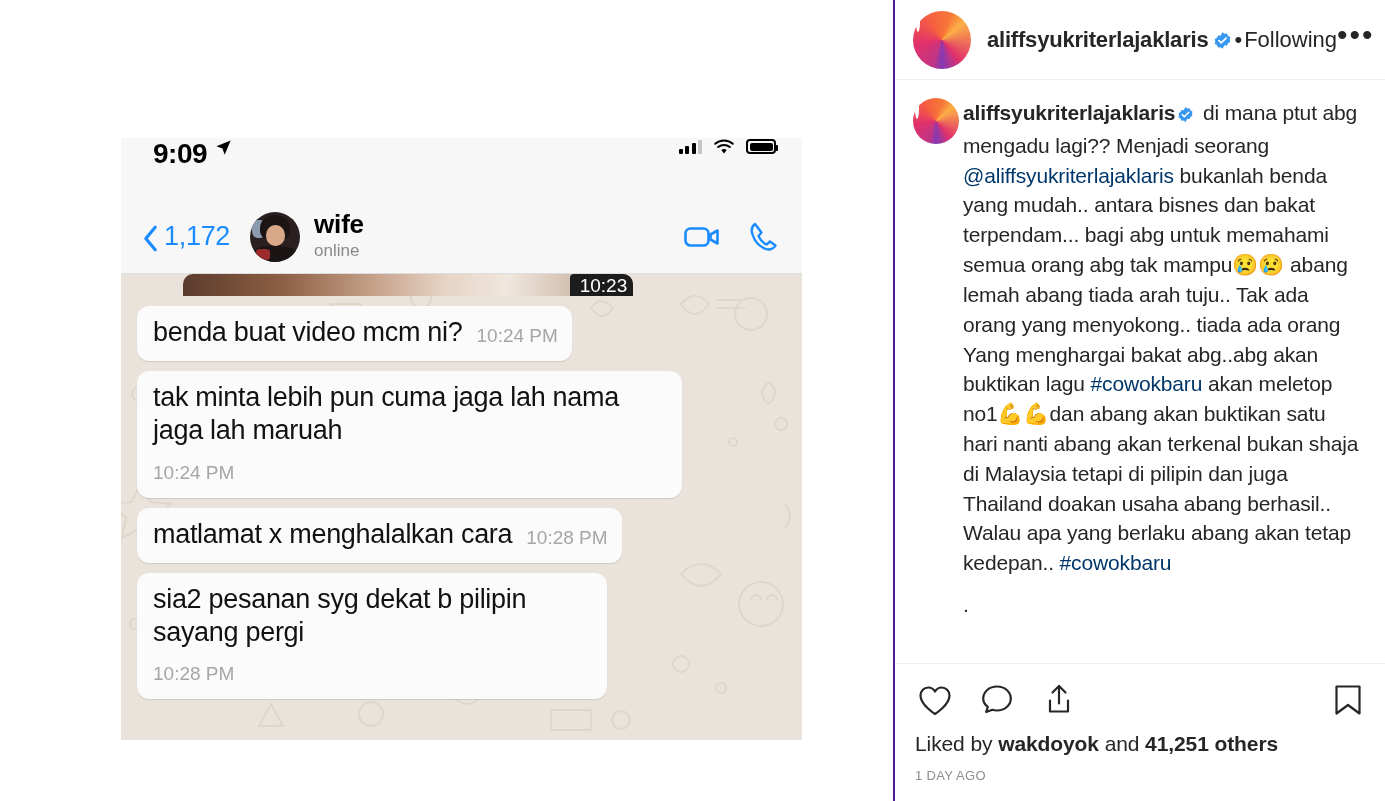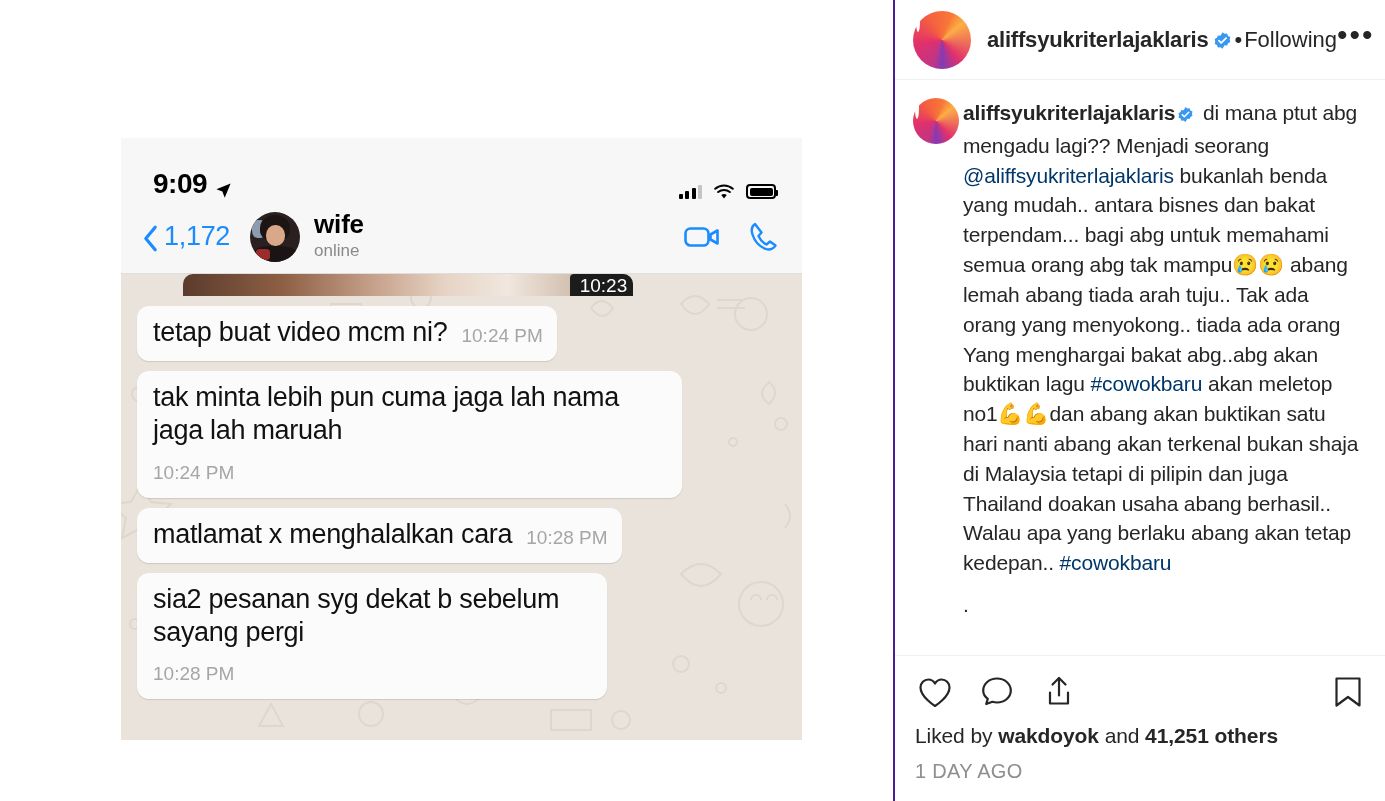--- a/index.html
+++ b/index.html
@@ -23,21 +23,21 @@
     left:121px; top:138px;
     width:681px; height:602px;
     overflow:hidden;
     background:#f7f7f7;
   }
   
   .ios-status {
     position:relative;
     height:62px;
     background:#f7f7f7;
-    display:flex; align-items:flex-end;
+    display:flex; align-items:flex-start;
     padding:0 26px 0 32px;
   }
   .ios-time {
     font-size:28px; font-weight:bold; color:#000;
     letter-spacing:-0.5px;
     font-family:"Liberation Sans", sans-serif;
   }
   .loc-arrow { margin-left:7px; display:inline-block; width:19px; height:19px; }
   .ios-status-right { margin-left:auto; display:flex; align-items:center; gap:11px; }
   .sig-bars { display:flex; align-items:flex-end; gap:2.5px; height:15px; }
@@ -195,21 +195,21 @@
   }
   .act { width:40px; height:40px; margin-right:22px; cursor:pointer; }
   .act.save { margin-left:auto; margin-right:0; width:34px; height:40px; }
   .ig-likes {
     padding:12px 20px 0 20px;
     font-size:21px; color:#262626; letter-spacing:-0.1px;
   }
   .ig-likes b { font-weight:bold; }
   .ig-time {
     padding:12px 4px 18px 20px;
-    font-size:20px; color:#8e8e8e; letter-spacing:0.3px;
+    font-size:13px; color:#8e8e8e; letter-spacing:0.3px;
   }
   .ig-bottom { flex:0 0 auto; }
 </style>
 </head>
 <body>
 
 <div class="page">
 
   <div class="media-pane">
     <div class="phone-shot">
@@ -311,42 +311,42 @@
 
         <div class="wa-scroll">
 
           <div class="vid-strip">
             <span class="vid-time-chip">10:23 PM</span>
           </div>
 
 
           <div class="bub-row in">
             <div class="bubble">
-              <span class="btxt">tetap buat video mcm ni?</span>
+              <span class="btxt">benda buat video mcm ni?</span>
               <span class="bmeta">10:24 PM</span>
             </div>
           </div>
 
           <div class="bub-row in">
             <div class="bubble" style="max-width:545px">
               <span class="btxt">tak minta lebih pun cuma jaga lah nama jaga lah maruah</span>
               <span class="bmeta">10:24 PM</span>
             </div>
           </div>
 
           <div class="bub-row in">
             <div class="bubble">
               <span class="btxt">matlamat x menghalalkan cara</span>
               <span class="bmeta">10:28 PM</span>
             </div>
           </div>
 
           <div class="bub-row in">
             <div class="bubble" style="max-width:470px">
-              <span class="btxt">sia2 pesanan syg dekat b sebelum sayang pergi</span>
+              <span class="btxt">sia2 pesanan syg dekat b pilipin sayang pergi</span>
               <span class="bmeta">10:28 PM</span>
             </div>
           </div>
 
         </div>
       </div>
     </div>
   </div>
 
   <div class="ig-pane">

